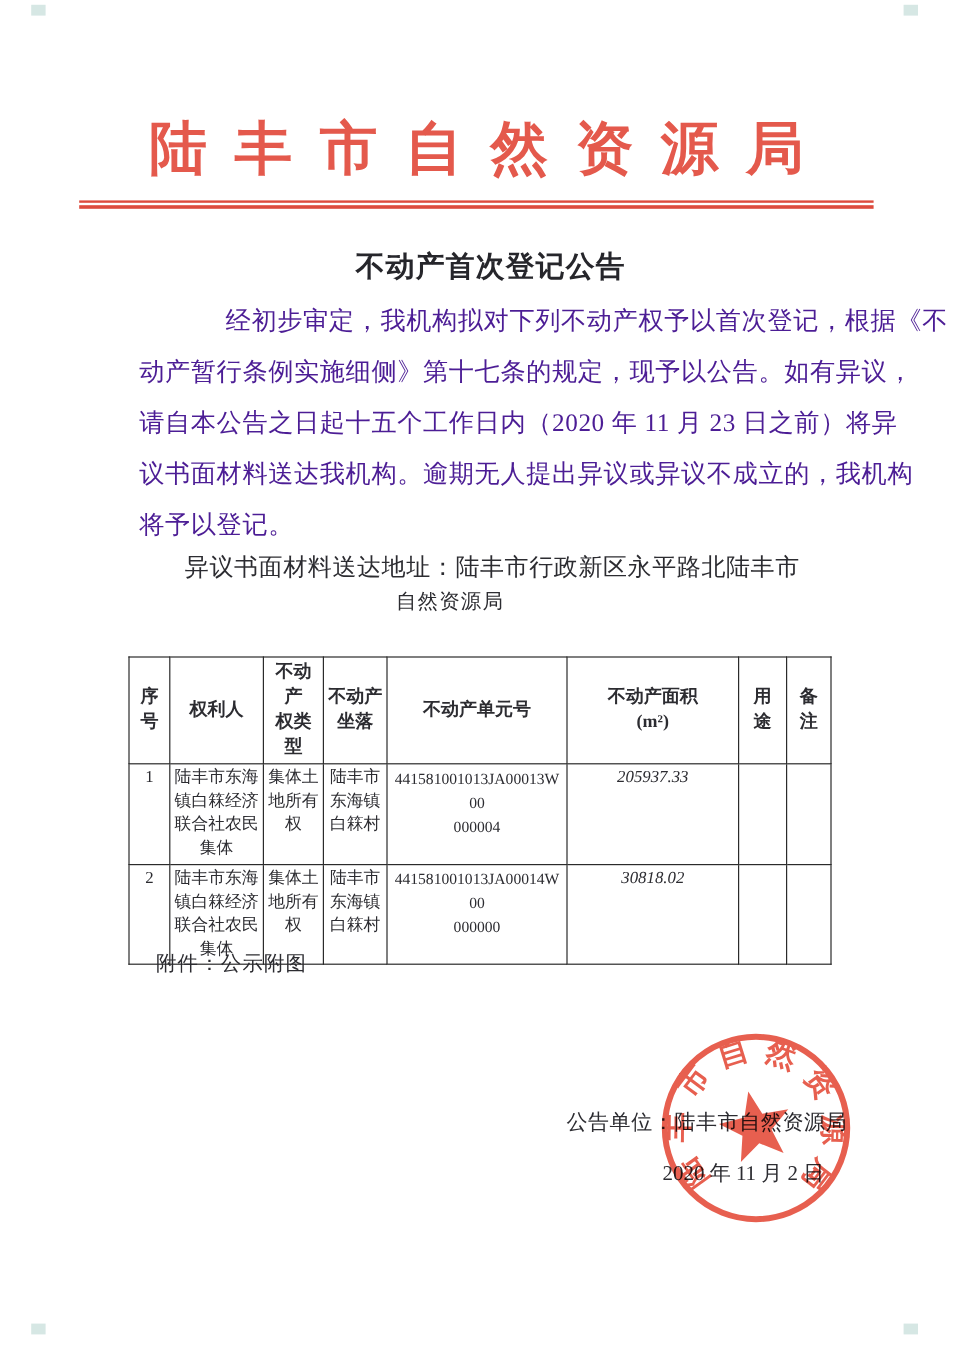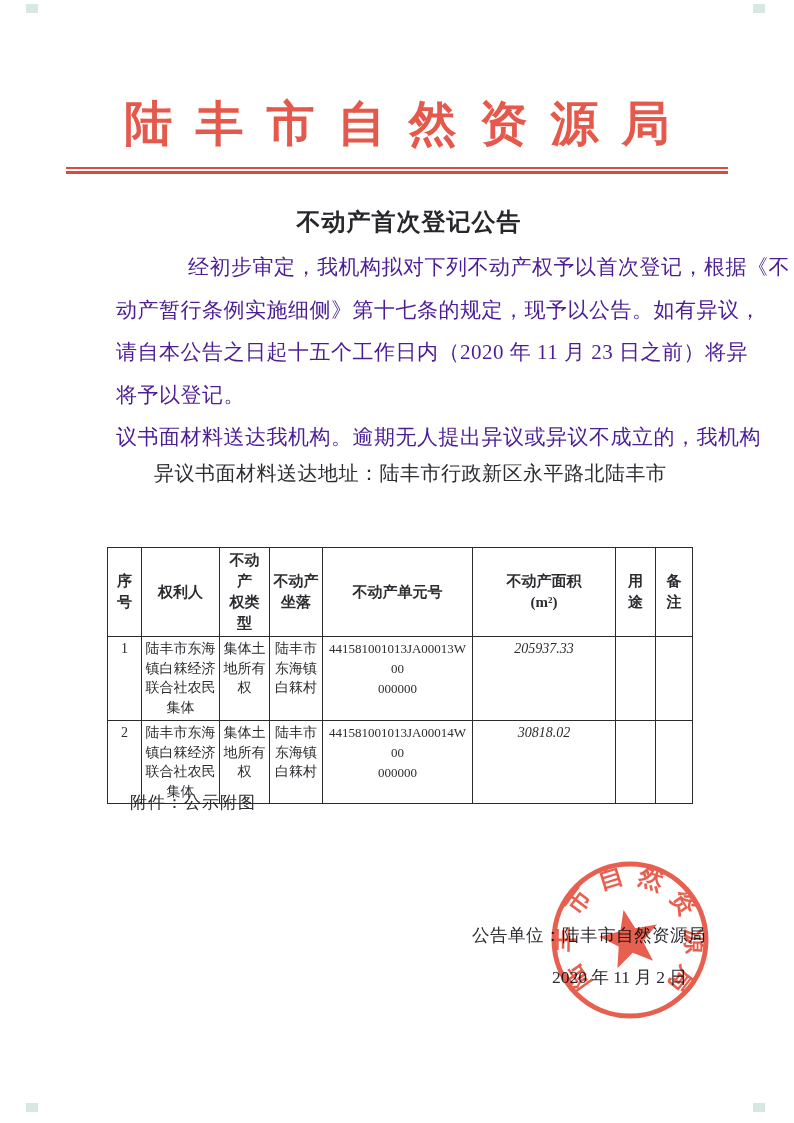--- a/index.html
+++ b/index.html
@@ -70,23 +70,24 @@
   <div class="masthead">陆丰市自然资源局</div>
   <div class="rule-thin"></div>
   <div class="rule-thick"></div>
 
   <div class="doc-title">不动产首次登记公告</div>
 
   <div class="body-block">
     <div class="bline first">经初步审定，我机构拟对下列不动产权予以首次登记，根据《不</div>
     <div class="bline">动产暂行条例实施细侧》第十七条的规定，现予以公告。如有异议，</div>
     <div class="bline">请自本公告之日起十五个工作日内（2020 年 11 月 23 日之前）将异</div>
+    <div class="bline">议书面材料送达我机构。逾期无人提出异议或异议不成立的，我机构</div>
     <div class="bline short">将予以登记。</div>
-    <div class="bline">议书面材料送达我机构。逾期无人提出异议或异议不成立的，我机构</div>
     <div class="addr1">异议书面材料送达地址：陆丰市行政新区永平路北陆丰市</div>
+    <div class="addr2">自然资源局</div>
   </div>
 
   <table class="reg">
     <colgroup>
       <col style="width:34px">
         <col style="width:78px">
         <col style="width:50px">
         <col style="width:53px">
       <col style="width:150px">
         <col style="width:143px">
@@ -109,21 +110,21 @@
 途</th>
       <th>备
 注</th>
     </tr>
     <tr class="r1">
       <td>1</td>
       <td>陆丰市东海镇白箖经济联合社农民集体</td>
       <td>集体土地所有权</td>
       <td>陆丰市东海镇白箖村</td>
       <td class="unit">441581001013JA00013W00
-000000</td>
+000004</td>
       <td class="area">205937.33</td>
       <td></td>
       <td></td>
     </tr>
     <tr class="r2">
       <td>2</td>
       <td>陆丰市东海镇白箖经济联合社农民集体</td>
       <td>集体土地所有权</td>
       <td>陆丰市东海镇白箖村</td>
       <td class="unit">441581001013JA00014W00

